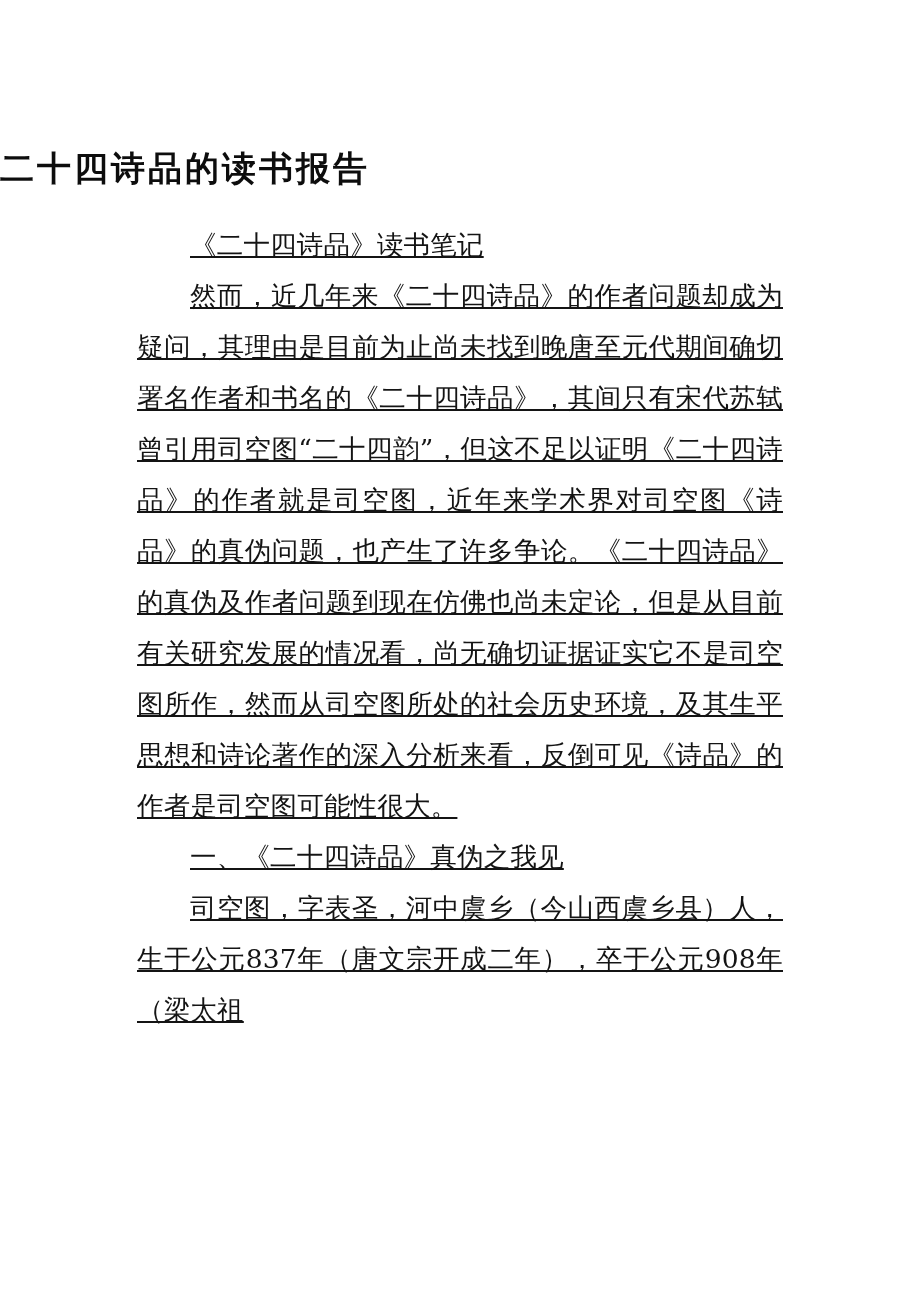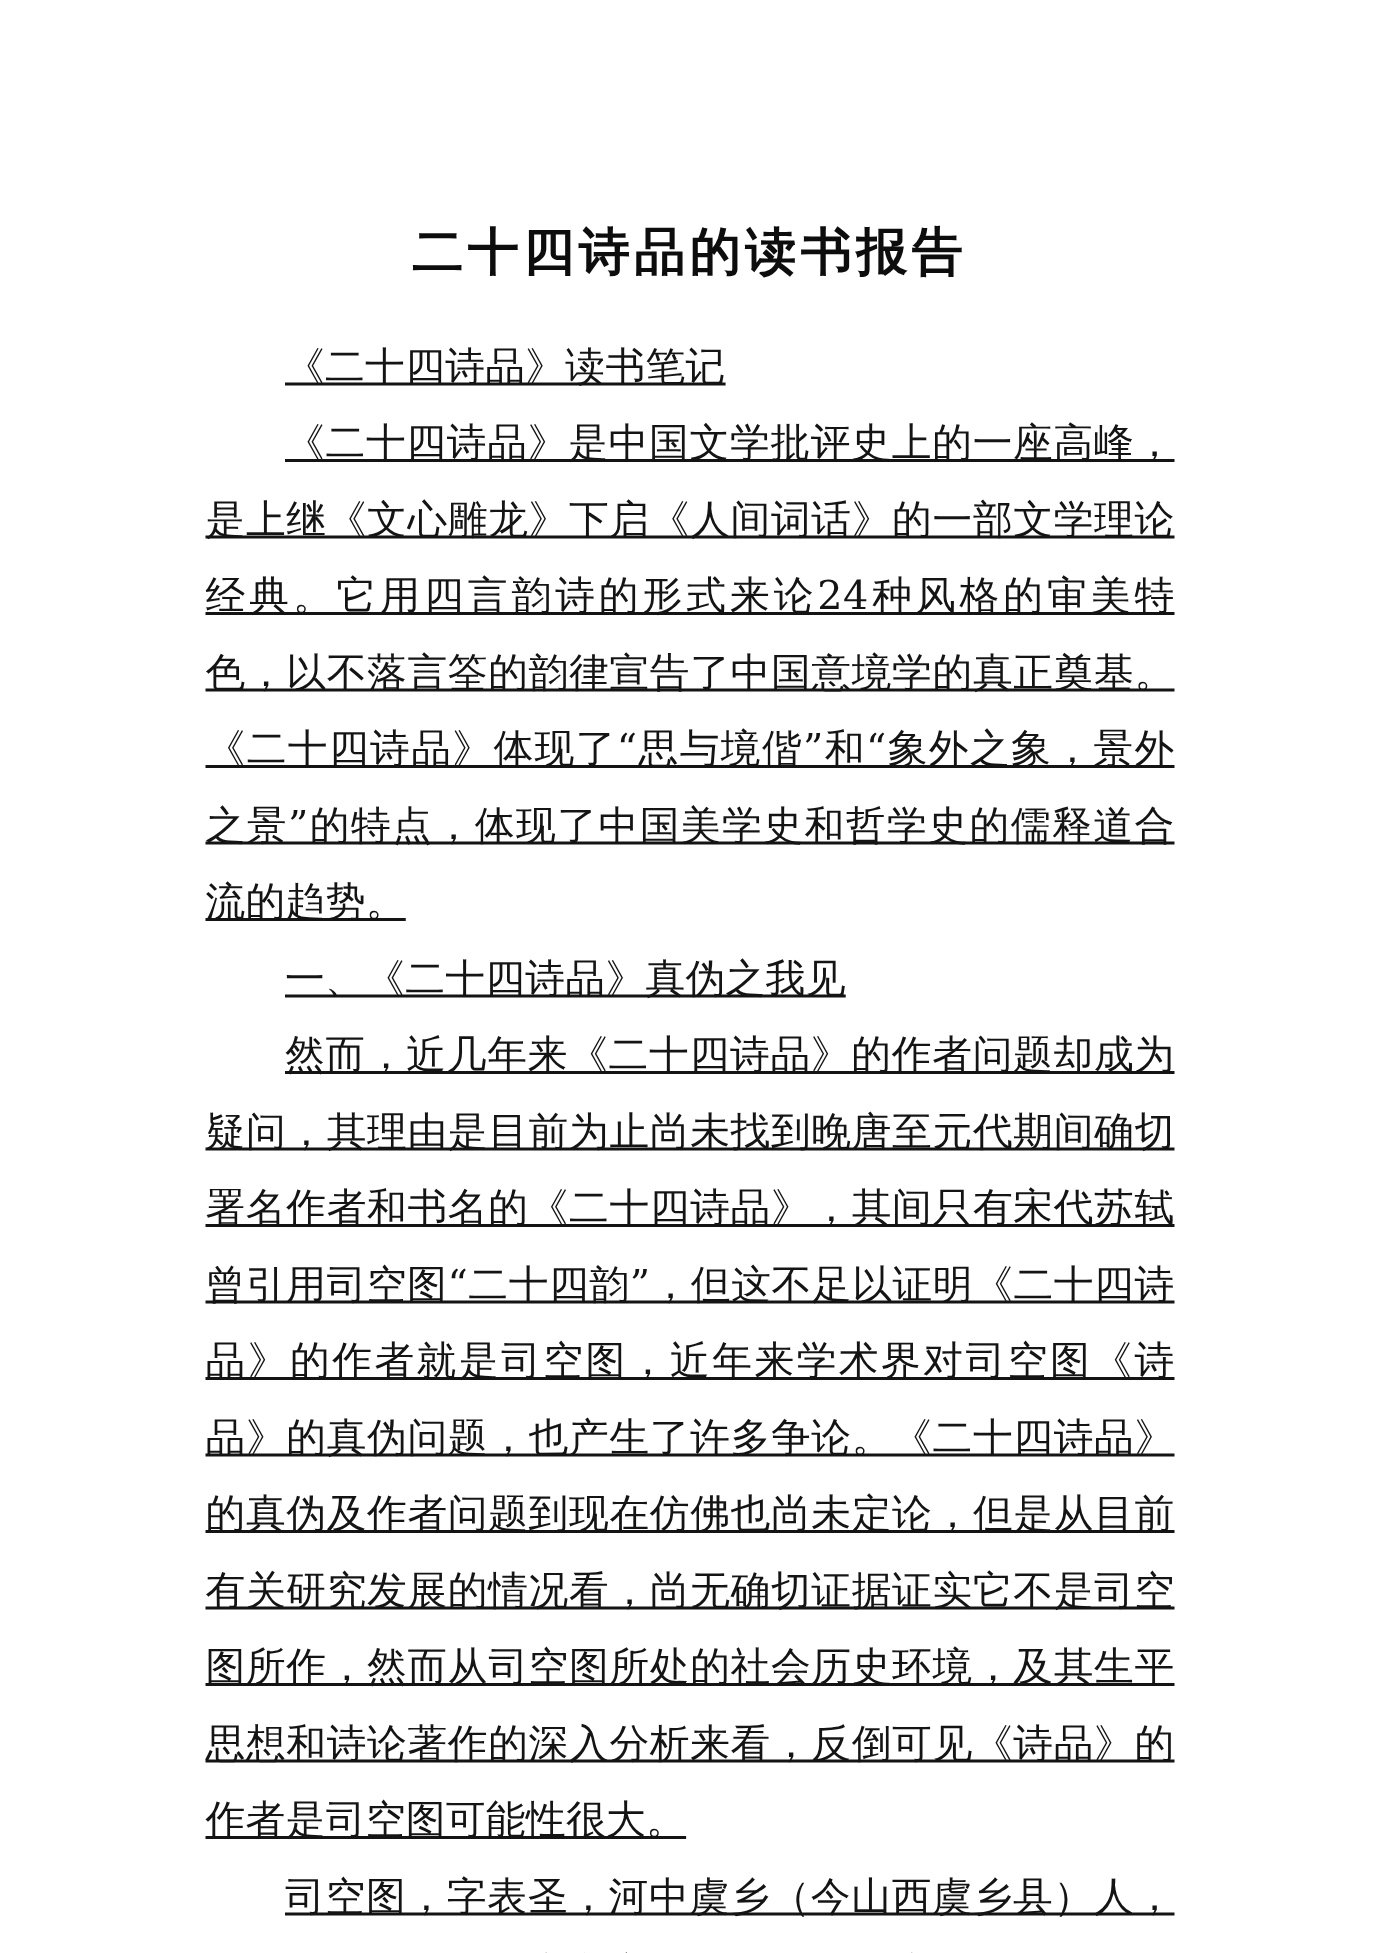--- a/index.html
+++ b/index.html
@@ -21,21 +21,20 @@
       top: 0;
       width: 920px;
       height: 1302px;
       background: #ffffff;
     }
     .title {
       position: absolute;
       top: 142px;
       left: 0;
       width: 920px;
-      text-align: center;
       font-size: 34px;
       line-height: 52px;
       letter-spacing: 3px;
       font-weight: bold;
       color: #0d0d0d;
       margin: 0;
     }
     .body {
       position: absolute;
       left: 137px;
@@ -57,18 +56,17 @@
     }
   </style>
 </head>
 <body>
 
 <div class="page">
   <h1 class="title">二十四诗品的读书报告</h1>
 
   <div class="body">
     <p class="para">《二十四诗品》读书笔记</p>
-    <p class="para">《二十四诗品》是中国文学批评史上的一座高峰，是上继《文心雕龙》下启《人间词话》的一部文学理论经典。它用四言韵诗的形式来论24种风格的审美特色，以不落言筌的韵律宣告了中国意境学的真正奠基。《二十四诗品》体现了“思与境偕”和“象外之象，景外之景”的特点，体现了中国美学史和哲学史的儒释道合流的趋势。</p>
+    <p class="para">然而，近几年来《二十四诗品》的作者问题却成为疑问，其理由是目前为止尚未找到晚唐至元代期间确切署名作者和书名的《二十四诗品》，其间只有宋代苏轼曾引用司空图“二十四韵”，但这不足以证明《二十四诗品》的作者就是司空图，近年来学术界对司空图《诗品》的真伪问题，也产生了许多争论。《二十四诗品》的真伪及作者问题到现在仿佛也尚未定论，但是从目前有关研究发展的情况看，尚无确切证据证实它不是司空图所作，然而从司空图所处的社会历史环境，及其生平思想和诗论著作的深入分析来看，反倒可见《诗品》的作者是司空图可能性很大。</p>
     <p class="para">一、《二十四诗品》真伪之我见</p>
-    <p class="para">然而，近几年来《二十四诗品》的作者问题却成为疑问，其理由是目前为止尚未找到晚唐至元代期间确切署名作者和书名的《二十四诗品》，其间只有宋代苏轼曾引用司空图“二十四韵”，但这不足以证明《二十四诗品》的作者就是司空图，近年来学术界对司空图《诗品》的真伪问题，也产生了许多争论。《二十四诗品》的真伪及作者问题到现在仿佛也尚未定论，但是从目前有关研究发展的情况看，尚无确切证据证实它不是司空图所作，然而从司空图所处的社会历史环境，及其生平思想和诗论著作的深入分析来看，反倒可见《诗品》的作者是司空图可能性很大。</p>
     <p class="para">司空图，字表圣，河中虞乡（今山西虞乡县）人，生于公元837年（唐文宗开成二年），卒于公元908年（梁太祖</p>
   </div>
 </div>
 
 </body></html>

